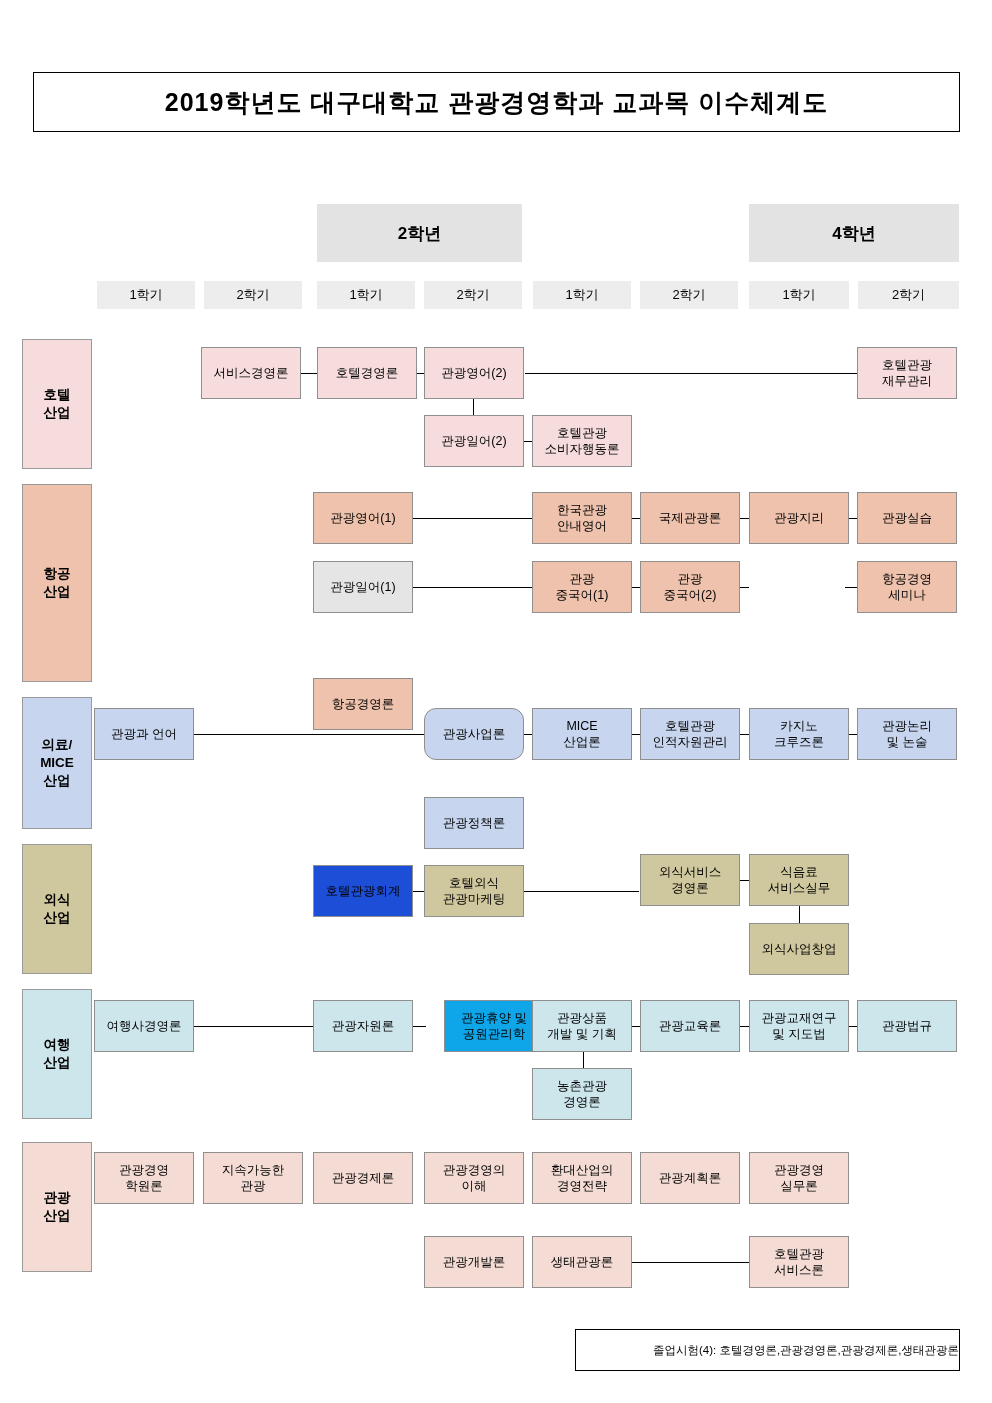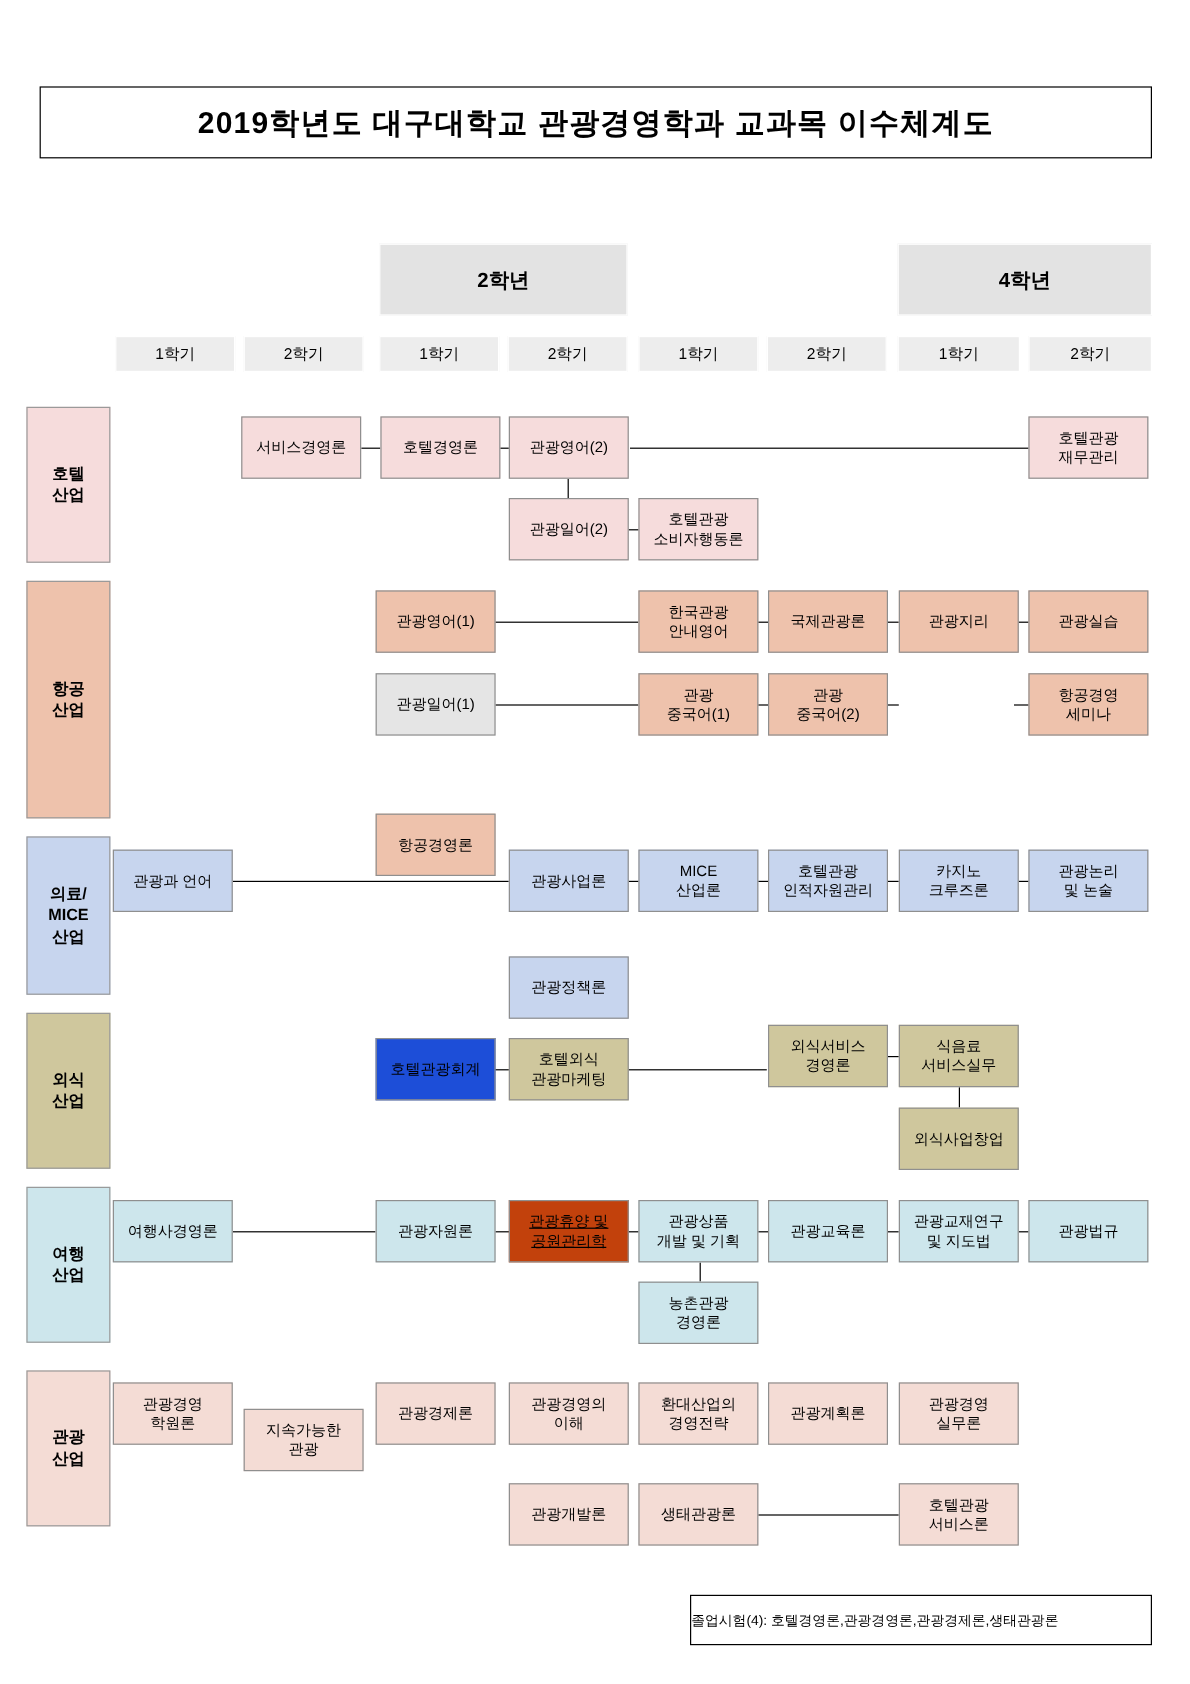--- a/index.html
+++ b/index.html
@@ -54,21 +54,21 @@
 
   
   .ln{position:absolute;background:#000;}
   .lnh{height:1px;}
   .lnv{width:1px;}
 
   
   .footer{
     position:absolute;left:575px;top:1329px;width:383px;height:40px;
     border:1px solid #000;background:#fff;
-    display:flex;align-items:center;justify-content:flex-start;
+    display:flex;align-items:center;justify-content:flex-end;
     font-size:11.5px;
   }
 </style>
 </head>
 <body>
 
 <div class="canvas">
 
   <div class="title-box">
     <span>2019학년도 대구대학교 관광경영학과 교과목 이수체계도</span>
@@ -185,21 +185,21 @@
 
   <div class="ln lnh" style="left:194px;top:734px;width:230px;"></div>
   <div class="ln lnh" style="left:521px;top:734px;width:12px;"></div>
   <div class="ln lnh" style="left:629px;top:734px;width:12px;"></div>
   <div class="ln lnh" style="left:737px;top:734px;width:12px;"></div>
   <div class="ln lnh" style="left:845px;top:734px;width:13px;"></div>
 
   <div class="course" style="left:94px;top:708px;background:#c7d5ee;">
     <span><span>관광과 언어</span></span>
   </div>
-  <div class="course" style="left:424px;top:708px;background:#c7d5ee;">
+  <div class="course" style="left:424px;top:708px;background:#c7d5ee;border-radius:12px;">
     <span><span>관광사업론</span></span>
   </div>
   <div class="course" style="left:532px;top:708px;background:#c7d5ee;">
     <span><span>MICE</span><br><span>산업론</span></span>
   </div>
   <div class="course" style="left:640px;top:708px;background:#c7d5ee;">
     <span><span>호텔관광</span><br><span>인적자원관리</span></span>
   </div>
   <div class="course" style="left:749px;top:708px;background:#c7d5ee;">
     <span><span>카지노</span><br><span>크루즈론</span></span>
@@ -247,21 +247,21 @@
   <div class="ln lnh" style="left:737px;top:1026px;width:12px;"></div>
   <div class="ln lnh" style="left:845px;top:1026px;width:13px;"></div>
   <div class="ln lnv" style="left:583px;top:1052px;height:16px;"></div>
 
   <div class="course" style="left:94px;top:1000px;background:#cde6ec;">
     <span><span>여행사경영론</span></span>
   </div>
   <div class="course" style="left:313px;top:1000px;background:#cde6ec;">
     <span><span>관광자원론</span></span>
   </div>
-  <div class="course" style="left:424px;top:1000px;background:#c2410c;text-decoration:underline;">
+  <div class="course" style="left:444px;top:1000px;background:#0ea5e9;">
     <span><span>관광휴양 및</span><br><span>공원관리학</span></span>
   </div>
   <div class="course" style="left:532px;top:1000px;background:#cde6ec;">
     <span><span>관광상품</span><br><span>개발 및 기획</span></span>
   </div>
   <div class="course" style="left:640px;top:1000px;background:#cde6ec;">
     <span><span>관광교육론</span></span>
   </div>
   <div class="course" style="left:749px;top:1000px;background:#cde6ec;">
     <span><span>관광교재연구</span><br><span>및 지도법</span></span>
@@ -275,21 +275,21 @@
 
   <div class="cat" style="left:22px;top:1142px;height:128px;background:#f4dcd5;">
     <span><span>관광</span><br><span>산업</span></span>
   </div>
 
   <div class="ln lnh" style="left:629px;top:1262px;width:120px;"></div>
 
   <div class="course" style="left:94px;top:1152px;background:#f4dcd5;">
     <span><span>관광경영</span><br><span>학원론</span></span>
   </div>
-  <div class="course" style="left:203px;top:1152px;background:#f4dcd5;margin-top:22px;">
+  <div class="course" style="left:203px;top:1152px;background:#f4dcd5;">
     <span><span>지속가능한</span><br><span>관광</span></span>
   </div>
   <div class="course" style="left:313px;top:1152px;background:#f4dcd5;">
     <span><span>관광경제론</span></span>
   </div>
   <div class="course" style="left:424px;top:1152px;background:#f4dcd5;">
     <span><span>관광경영의</span><br><span>이해</span></span>
   </div>
   <div class="course" style="left:532px;top:1152px;background:#f4dcd5;">
     <span><span>환대산업의</span><br><span>경영전략</span></span>

